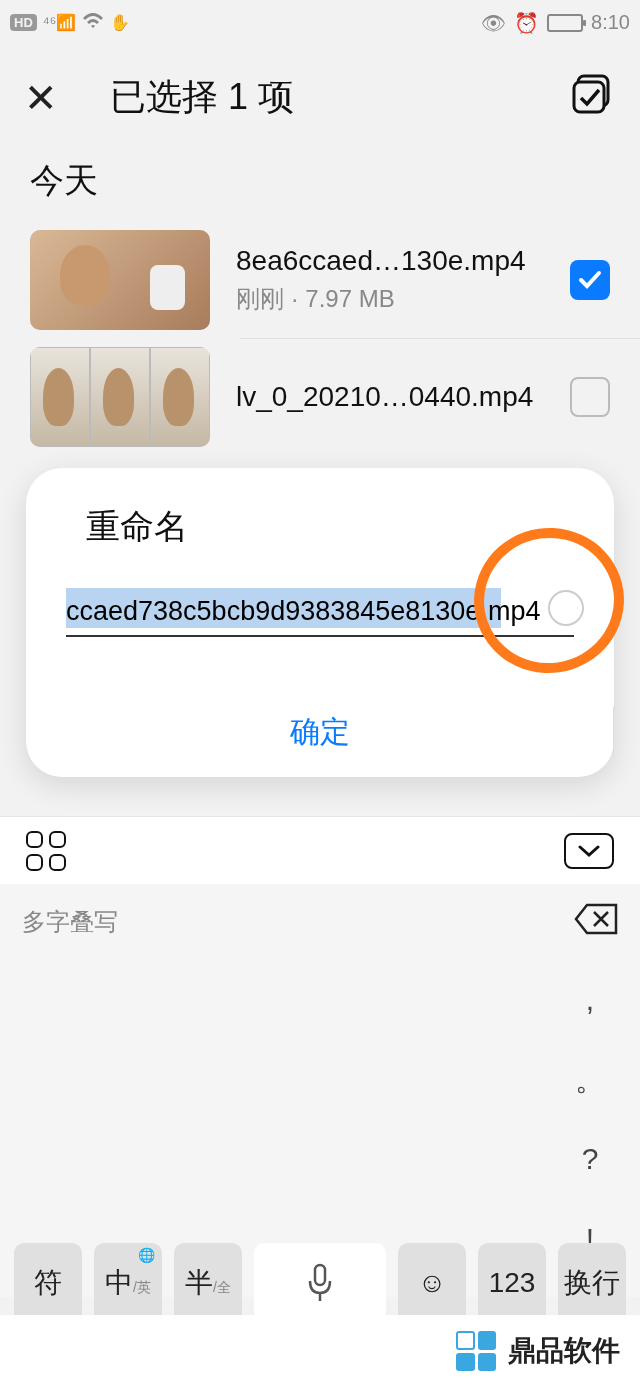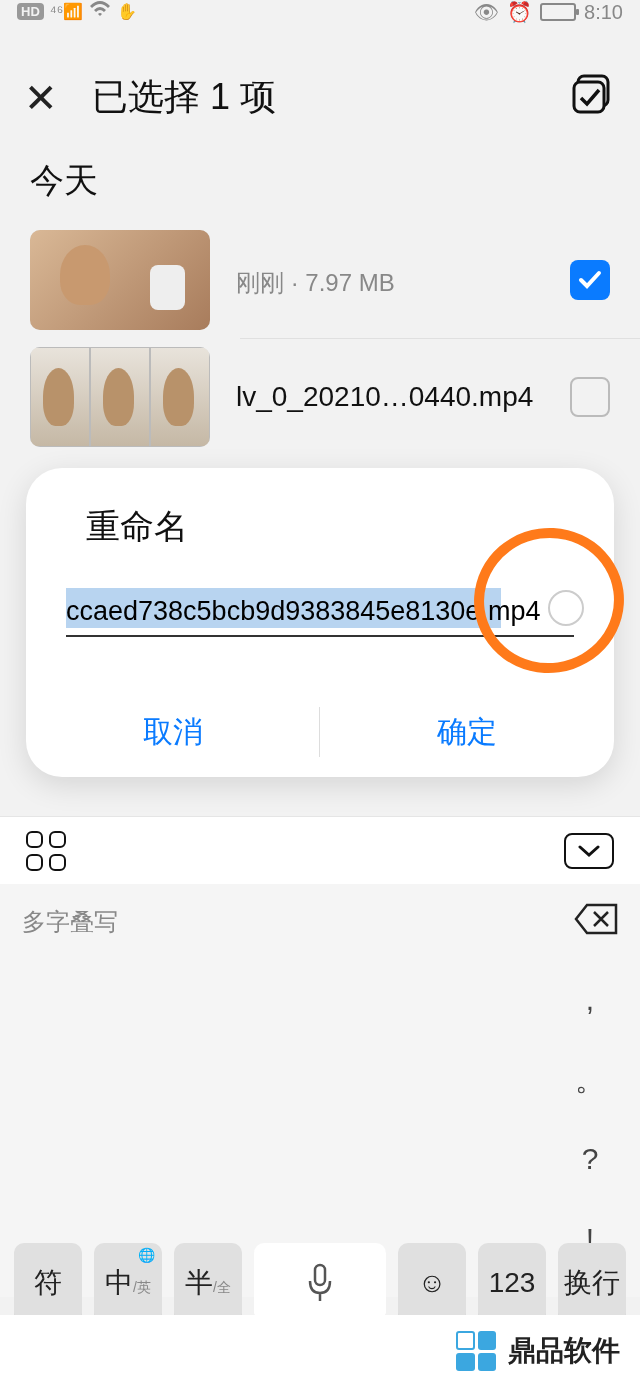--- a/index.html
+++ b/index.html
@@ -8,39 +8,39 @@
     height: 1387px;
     font-family: -apple-system, "PingFang SC", "Microsoft YaHei", sans-serif;
     background: #f2f2f2;
     position: relative;
     overflow: hidden;
   }
   .statusbar {
     height: 45px;
     display: flex;
     justify-content: space-between;
-    align-items: flex-start;
-    padding: 0 17px;
+    align-items: center;
+    padding: 0 10px;
     color: #888;
     font-size: 20px;
   }
   .statusbar .left { display: flex; gap: 6px; align-items: center; }
   .statusbar .right { display: flex; gap: 8px; align-items: center; }
   .hd-badge { background: #999; color: #f2f2f2; border-radius: 4px; font-size: 13px; padding: 1px 4px; font-weight: bold; }
   .signal, .wifi, .hand { font-size: 16px; }
   .battery { width: 36px; height: 18px; border: 2px solid #888; border-radius: 3px; position: relative; }
   .battery::after { content: ""; position: absolute; right: -5px; top: 4px; width: 3px; height: 6px; background: #888; border-radius: 1px; }
   .battery .fill { background: #888; width: 70%; height: 100%; }
   .header {
     display: flex;
     align-items: center;
     padding: 28px 24px 18px;
   }
   .close-x { font-size: 40px; color: #222; width: 40px; }
-  .header-title { margin-left: 28px; font-size: 36px; color: #111; font-weight: 400; }
+  .header-title { margin-left: 46px; font-size: 36px; color: #111; font-weight: 400; }
   .select-all { margin-left: auto; }
   .select-all svg { width: 44px; height: 44px; }
   .section-title { padding: 18px 30px; font-size: 34px; color: #111; }
   .file-row {
     display: flex;
     align-items: center;
     padding: 8px 30px;
     gap: 26px;
   }
   .thumb {
@@ -186,20 +186,21 @@
   </span>
 </div>
 
 <div class="section-title">今天</div>
 
 <div class="file-row">
   <div class="thumb">
       <div class="p1"></div>
     </div>
   <div class="file-info">
+    <div class="filename">8ea6ccaed…130e.mp4</div>
     <div class="filemeta">刚刚 · 7.97 MB</div>
   </div>
   <div class="check checked">
     <svg viewBox="0 0 26 26">
         <path d="M4 13 L10 19 L22 6" stroke="#fff" stroke-width="4" fill="none" stroke-linecap="round"></path>
       </svg>
   </div>
 </div>
 <div class="divider"></div>
 <div class="file-row">
@@ -216,21 +217,20 @@
 
 <div class="dialog">
   <div class="dialog-title">重命名</div>
   <div class="dialog-input-wrap">
     <div class="sel-highlight"></div>
     <input class="dialog-input" value="ccaed738c5bcb9d9383845e8130e.mp4" style="">
     <div class="clear-circle"></div>
     <div class="annotation"></div>
   </div>
   <div class="dialog-buttons">
-    <div class="dbtn">取消</div>
     <div class="dbtn">确定</div>
   </div>
 </div>
 
 <div class="kb-top">
   <div class="kb-apps">
       <div></div>
       <div></div>
       <div></div>
       <div></div>

